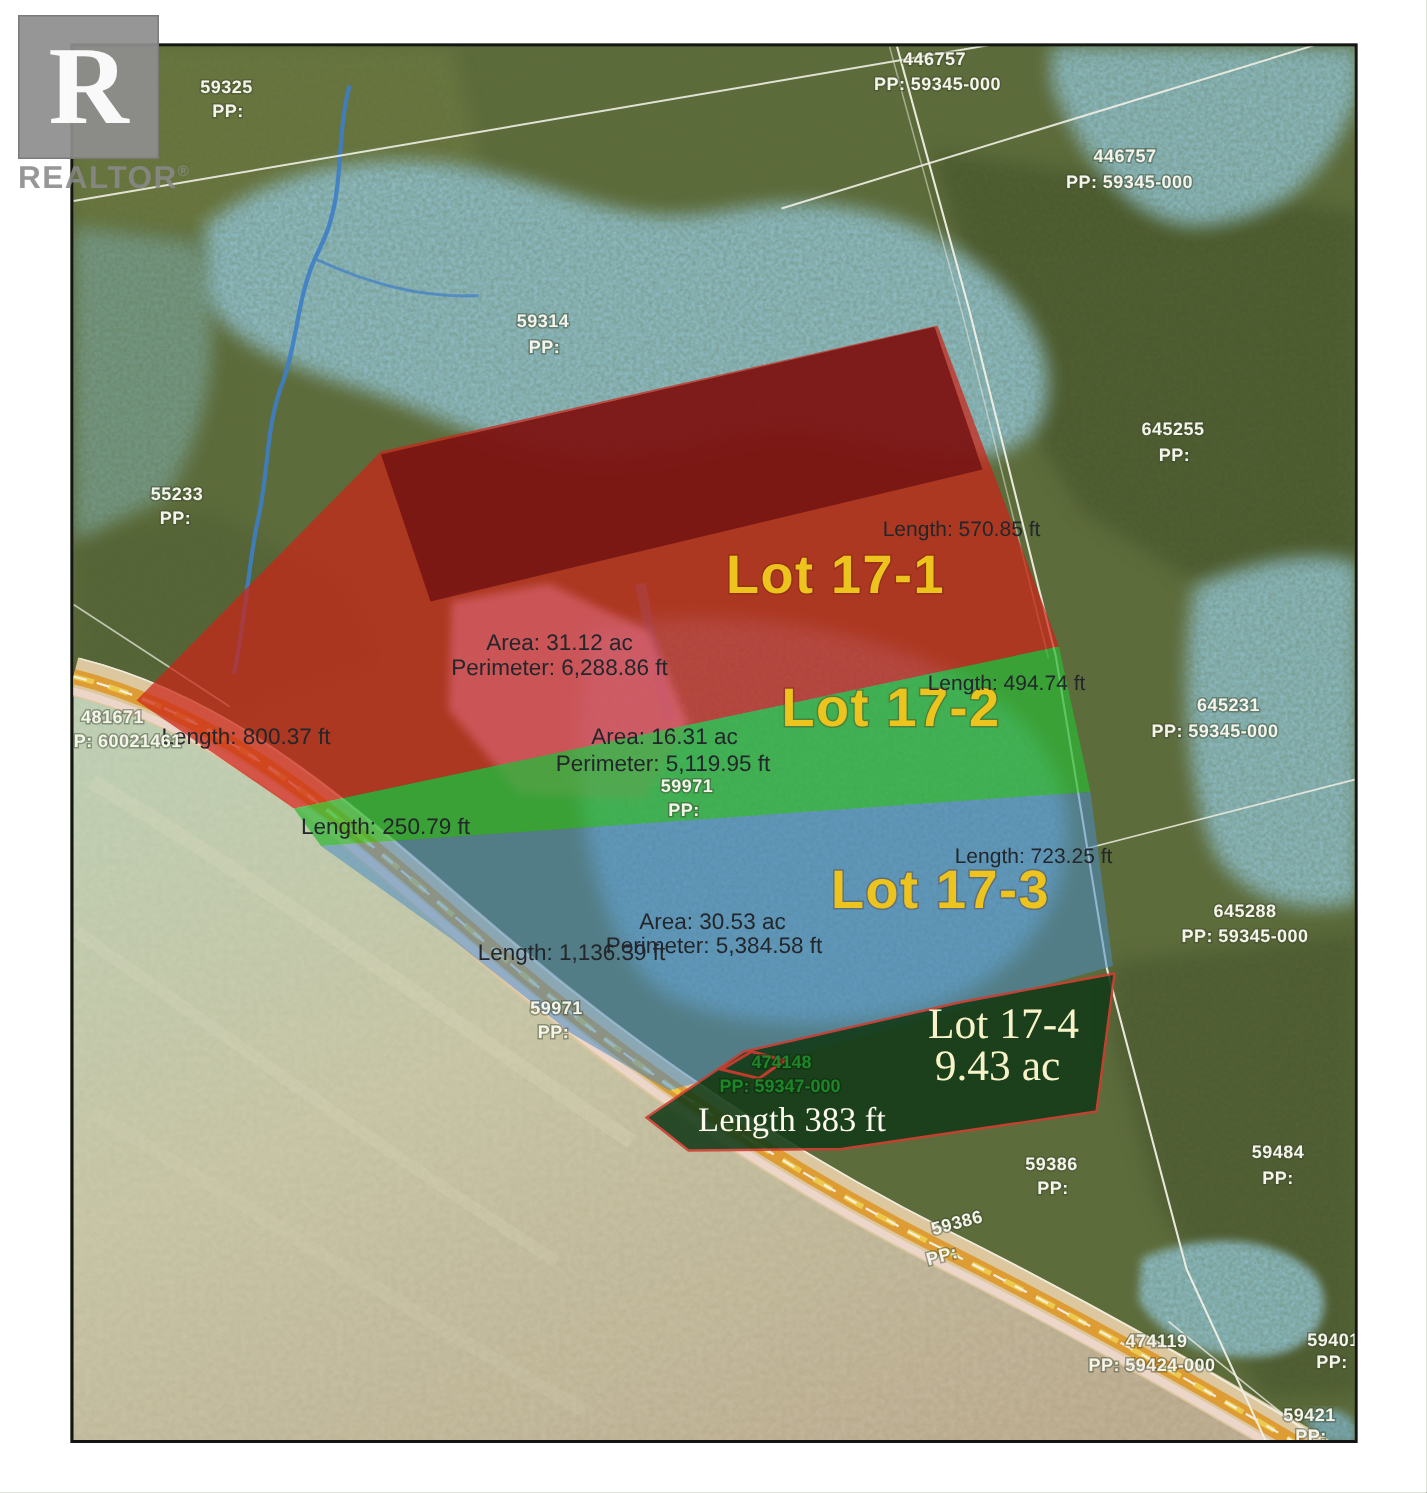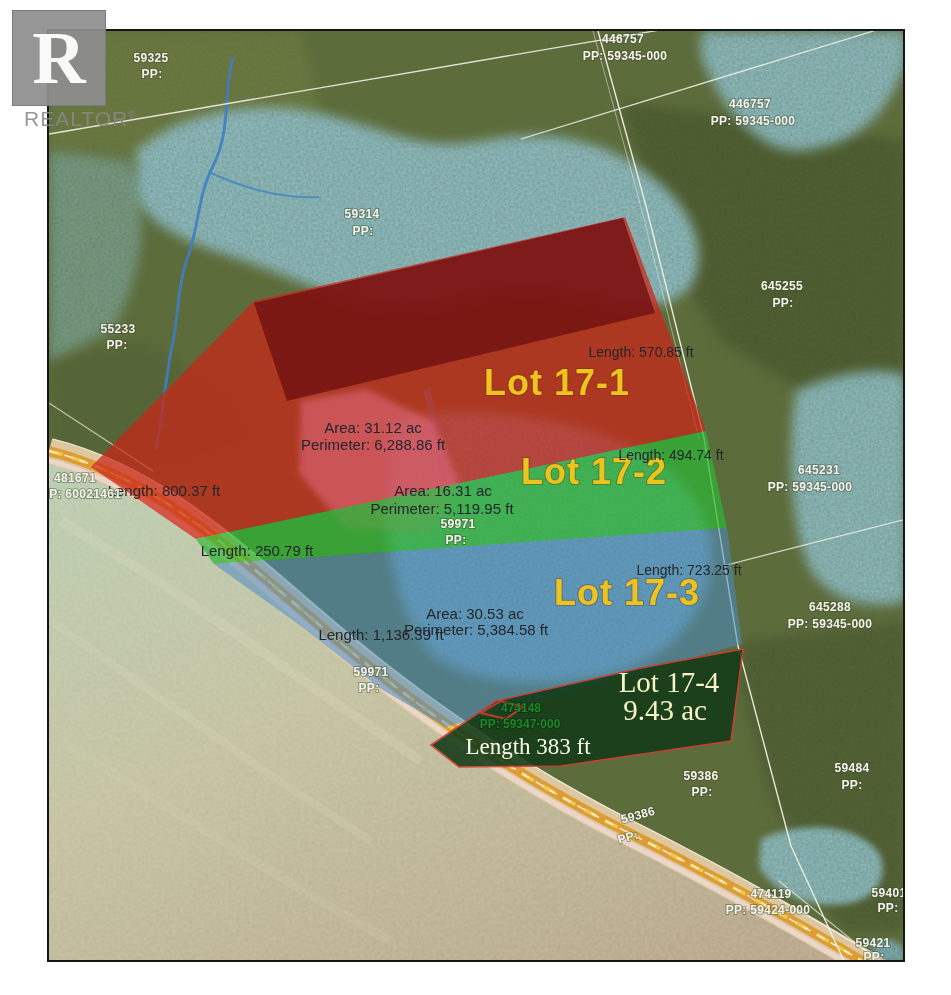--- a/index.html
+++ b/index.html
@@ -8,21 +8,21 @@
   .map-frame{position:absolute;left:47px;top:29px;width:858px;height:933px;
              border:2px solid #151515;box-sizing:border-box;background:#5e6c3b;}
   .map-frame svg{display:block;width:854px;height:929px;}
   
   .logo{position:absolute;left:8px;top:6px;width:120px;height:130px;z-index:5;}
   .logo-box{position:absolute;left:4px;top:4px;width:92px;height:94px;
             background:rgba(142,142,142,0.93);border:1px solid rgba(120,120,120,.9);
             display:flex;align-items:center;justify-content:center;}
   .logo-r{font-family:"Liberation Serif", serif;font-weight:bold;font-size:74px;
           color:rgba(255,255,255,0.95);line-height:1;}
-  .logo-word{position:absolute;left:16px;top:101px;font-weight:normal;font-size:21px;
+  .logo-word{position:absolute;left:4px;top:101px;font-weight:bold;font-size:21px;
              letter-spacing:1px;color:rgba(137,137,137,0.88);}
   .logo-reg{font-size:10px;vertical-align:super;}
   
   text{font-family:"Liberation Sans", sans-serif;}
   .plabel{fill:#f4f4ea;font-size:12px;font-weight:bold;letter-spacing:.3px;
           paint-order:stroke;stroke:rgba(62,74,48,0.45);stroke-width:2px;text-anchor:middle;}
   .plabel-green{fill:#1e8a2a;font-size:12px;font-weight:bold;text-anchor:middle;
           paint-order:stroke;stroke:rgba(10,40,10,0.5);stroke-width:2px;opacity:.95;}
   .lotlabel{fill:#ecc41d;font-size:36px;font-weight:bold;letter-spacing:1px;text-anchor:middle;
           paint-order:stroke;stroke:rgba(100,30,0,0.3);stroke-width:2px;}

